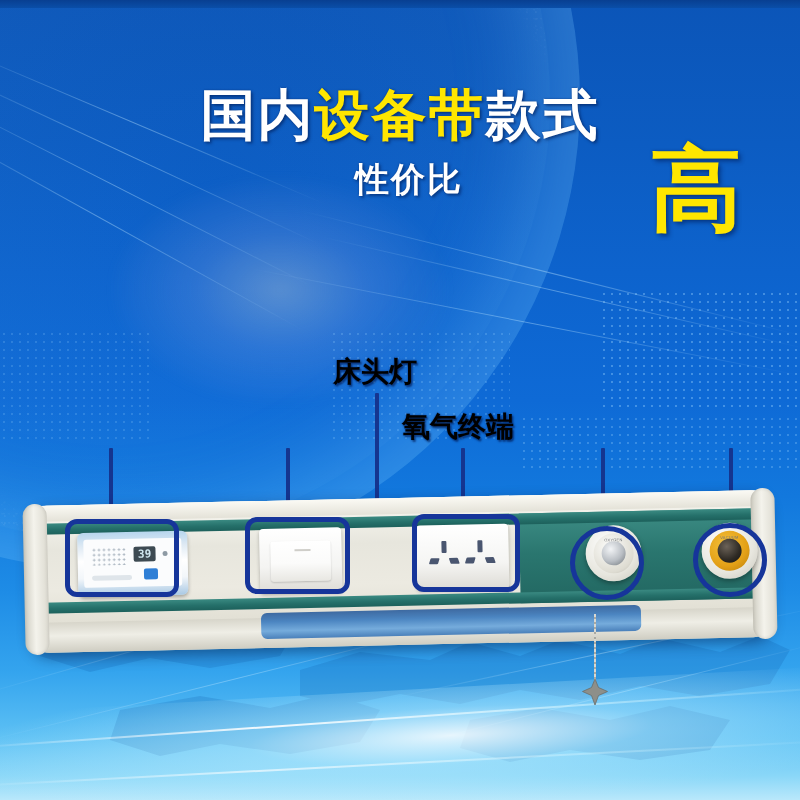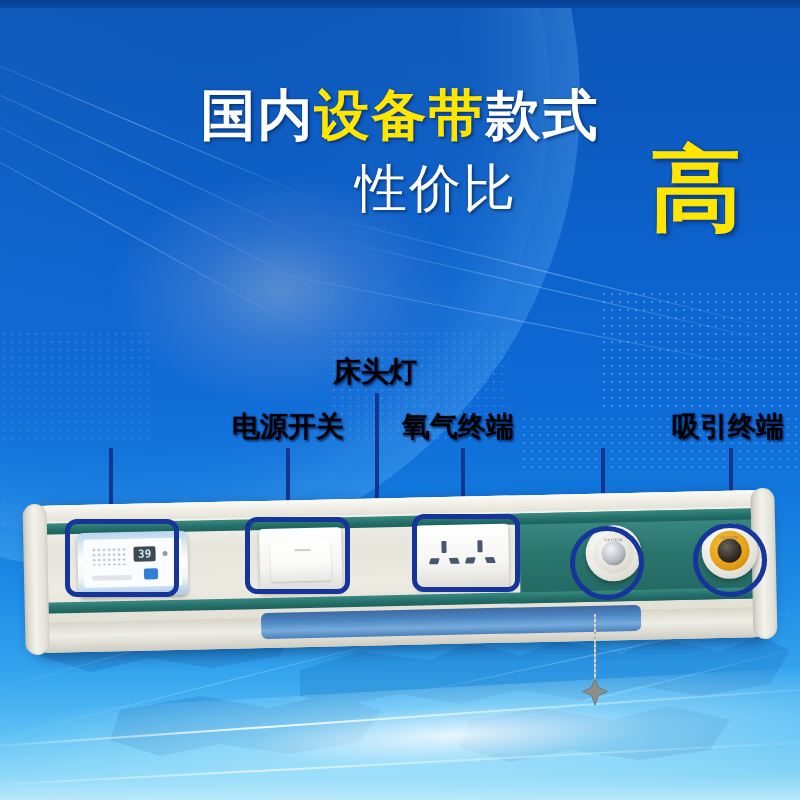--- a/index.html
+++ b/index.html
@@ -97,21 +97,21 @@
   }
   .h-line1{
     position:absolute;left:0;top:88px;width:800px;
     font-size:55px;font-weight:bold;letter-spacing:2px;line-height:1;
     text-shadow:0 0 2px rgba(0,30,90,.55), 2px 2px 3px rgba(0,25,80,.5);
   }
   .h-line1 .w{color:#ffffff;}
   .h-line1 .y{color:#ffe600;}
   .h-line2{
     position:absolute;left:355px;top:162px;
-    font-size:52px;font-weight:normal;color:#ffffff;letter-spacing:2px;line-height:1;
+    font-size:34px;font-weight:bold;color:#ffffff;letter-spacing:2px;line-height:1;
     text-shadow:0 0 2px rgba(0,30,90,.55), 2px 2px 3px rgba(0,25,80,.5);
   }
   .h-big{
     position:absolute;left:650px;top:143px;
     font-size:92px;font-weight:bold;color:#ffe600;line-height:1;
     text-shadow:0 0 3px rgba(0,30,90,.5), 3px 3px 4px rgba(0,25,80,.45);
   }
 
   
   .label{
@@ -278,24 +278,22 @@
   <div class="bg-topband"></div>
 
   <div class="headline">
     <div class="h-line1">
       <span class="w">国内</span><span class="y">设备带</span><span class="w">款式</span>
     </div>
     <div class="h-line2">性价比</div>
     <div class="h-big">高</div>
   </div>
 
-  <div class="label" style="left:232px;top:413px;">电源开关</div>
   <div class="label" style="left:333px;top:358px;">床头灯</div>
   <div class="label" style="left:402px;top:413px;">氧气终端</div>
-  <div class="label" style="left:672px;top:413px;">吸引终端</div>
 
   <div class="leader" style="left:109px;top:448px;height:77px;"></div>
   <div class="leader" style="left:286px;top:448px;height:74px;"></div>
   <div class="leader" style="left:375px;top:393px;height:217px;"></div>
   <div class="leader" style="left:461px;top:448px;height:72px;"></div>
   <div class="leader" style="left:601px;top:448px;height:80px;"></div>
   <div class="leader" style="left:729px;top:448px;height:78px;"></div>
 
   <div class="panel-wrap">
     <div class="panel">

